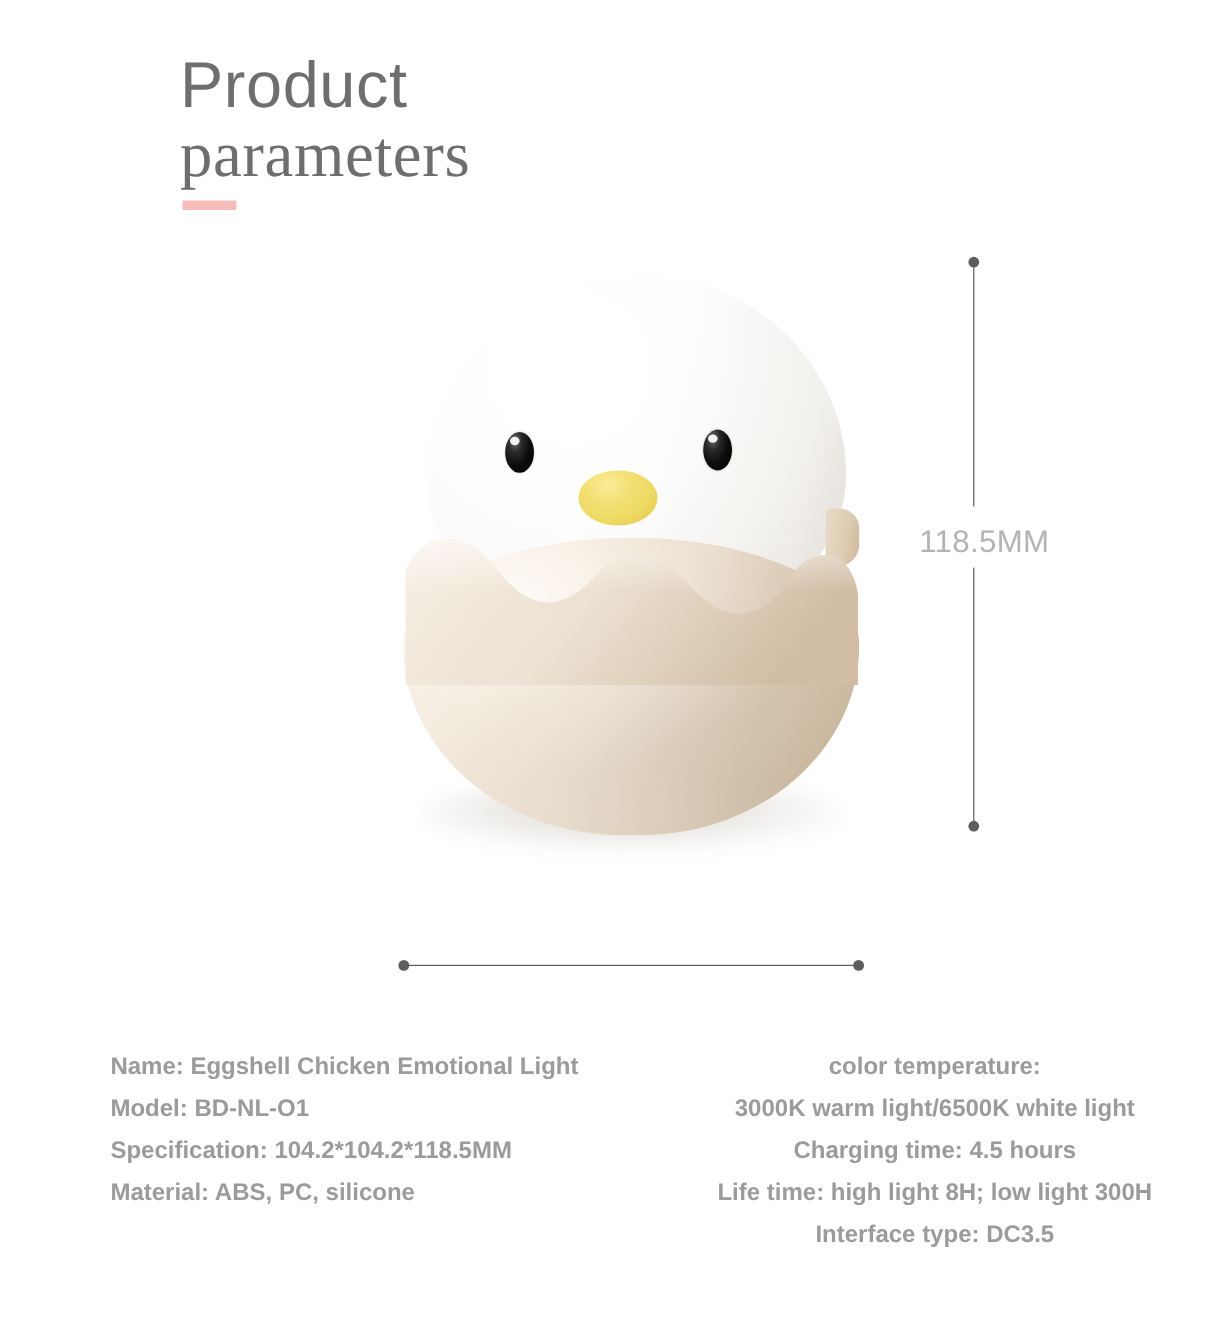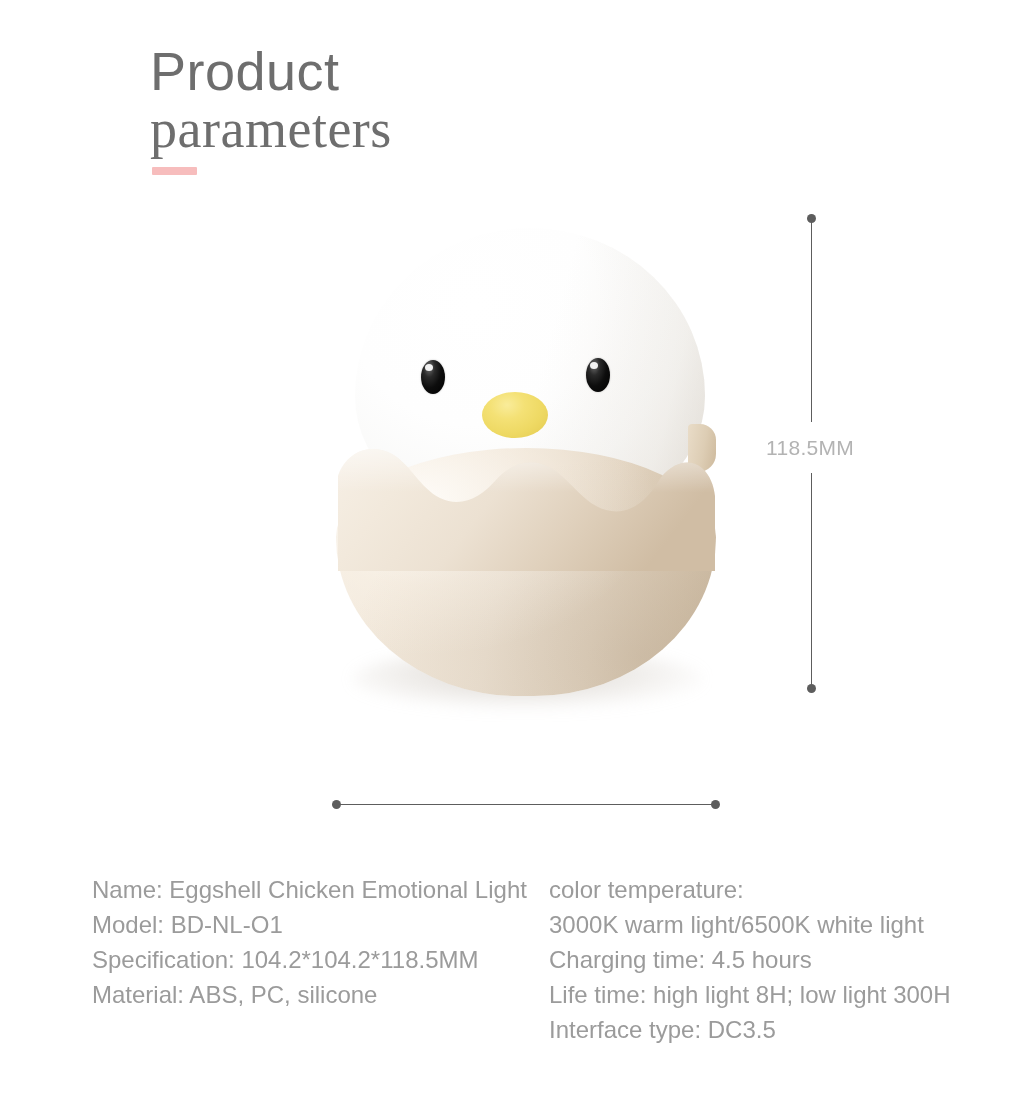--- a/index.html
+++ b/index.html
@@ -218,46 +218,46 @@
   #dim-v-dot-top    { left: 807px; top: 214px; }
   #dim-v-dot-bottom { left: 807px; top: 684px; }
   #dim-v-upper { left: 811px; top: 219px;  height: 203px; }
   #dim-v-lower { left: 811px; top: 473px;  height: 216px; }
   #dim-v-label {
     position: absolute;
     left: 766px;
     top: 436px;
     width: 120px;
     color: #b3b3b3;
-    font-size: 21px;
+    font-size: 26px;
     font-weight: 400;
     letter-spacing: 0.3px;
     white-space: nowrap;
   }
   #dim-h-dot-left  { left: 332px; top: 800px; }
   #dim-h-dot-right { left: 711px; top: 800px; }
   #dim-h-line { left: 337px; top: 804px; width: 378px; }
 
   
   #specs {
     position: absolute;
     left: 0;
     top: 872px;
     width: 1024px;
   }
   .spec-col {
     position: absolute;
     top: 0;
   }
   #spec-col-left  { left: 92px;  width: 440px; }
-  #spec-col-right { left: 549px; width: 460px; }
+  #spec-col-right { left: 549px; width: 460px; text-align: center; }
   .spec-line {
     color: #9b9b9b;
-    font-size: 24px;
-    font-weight: 400;
+    font-size: 20px;
+    font-weight: 700;
     line-height: 35px;
     white-space: nowrap;
   }
 </style>
 </head>
 <body>
 
 <div id="title-block">
   <div class="title-line">Product</div>
   <div class="title-line second">parameters</div>

